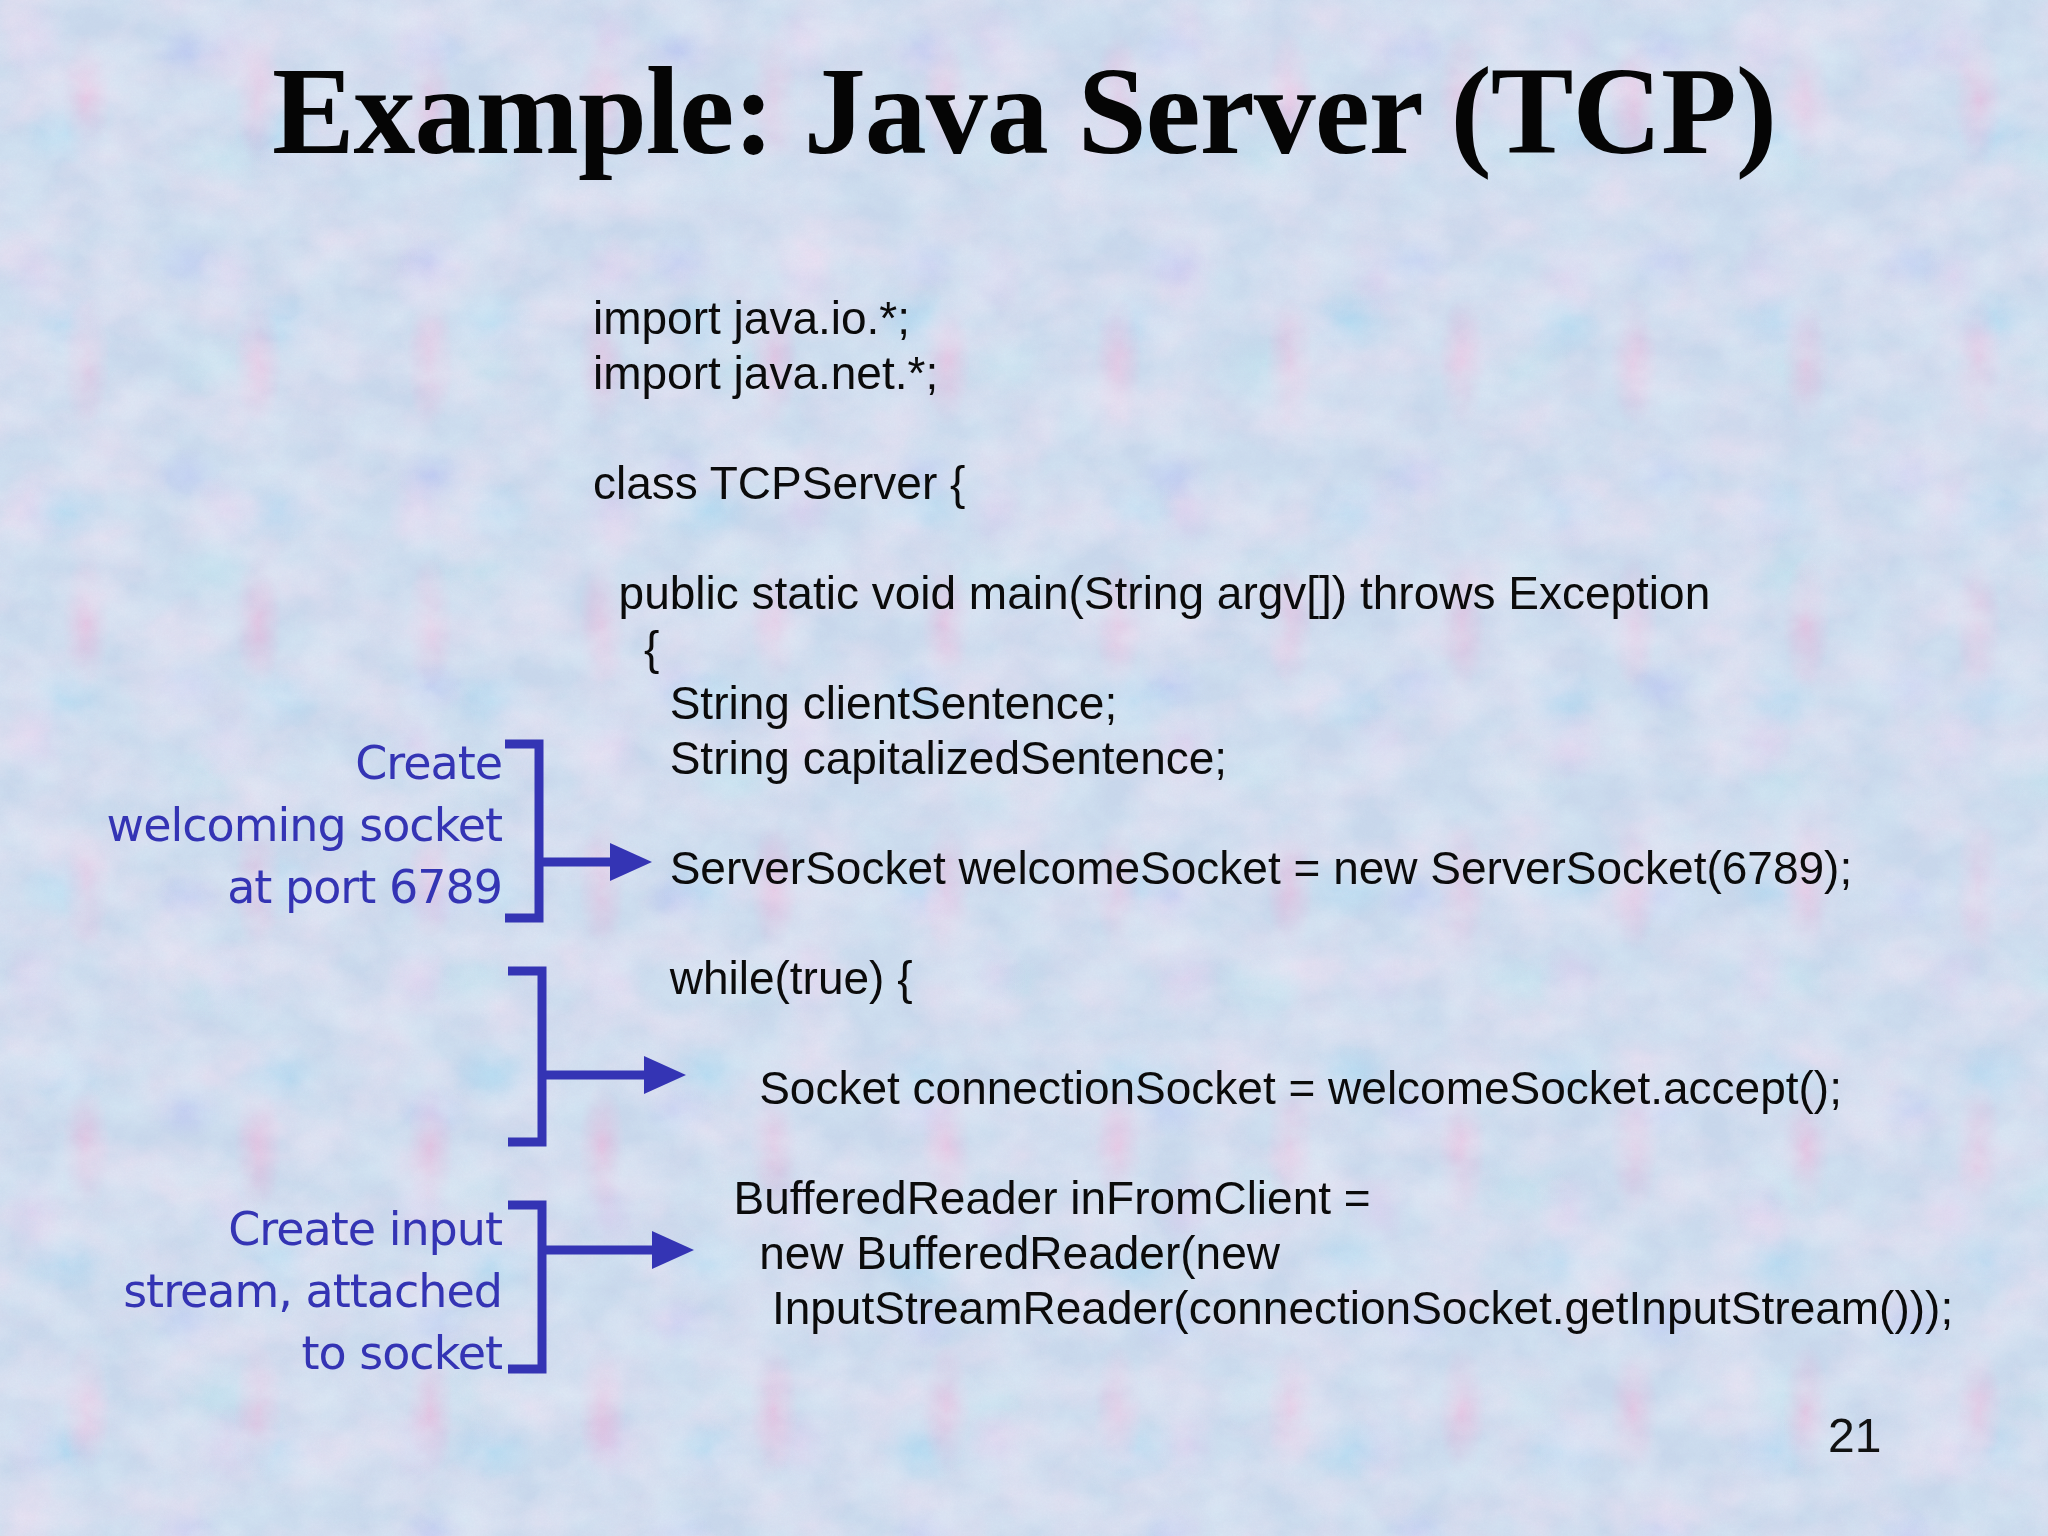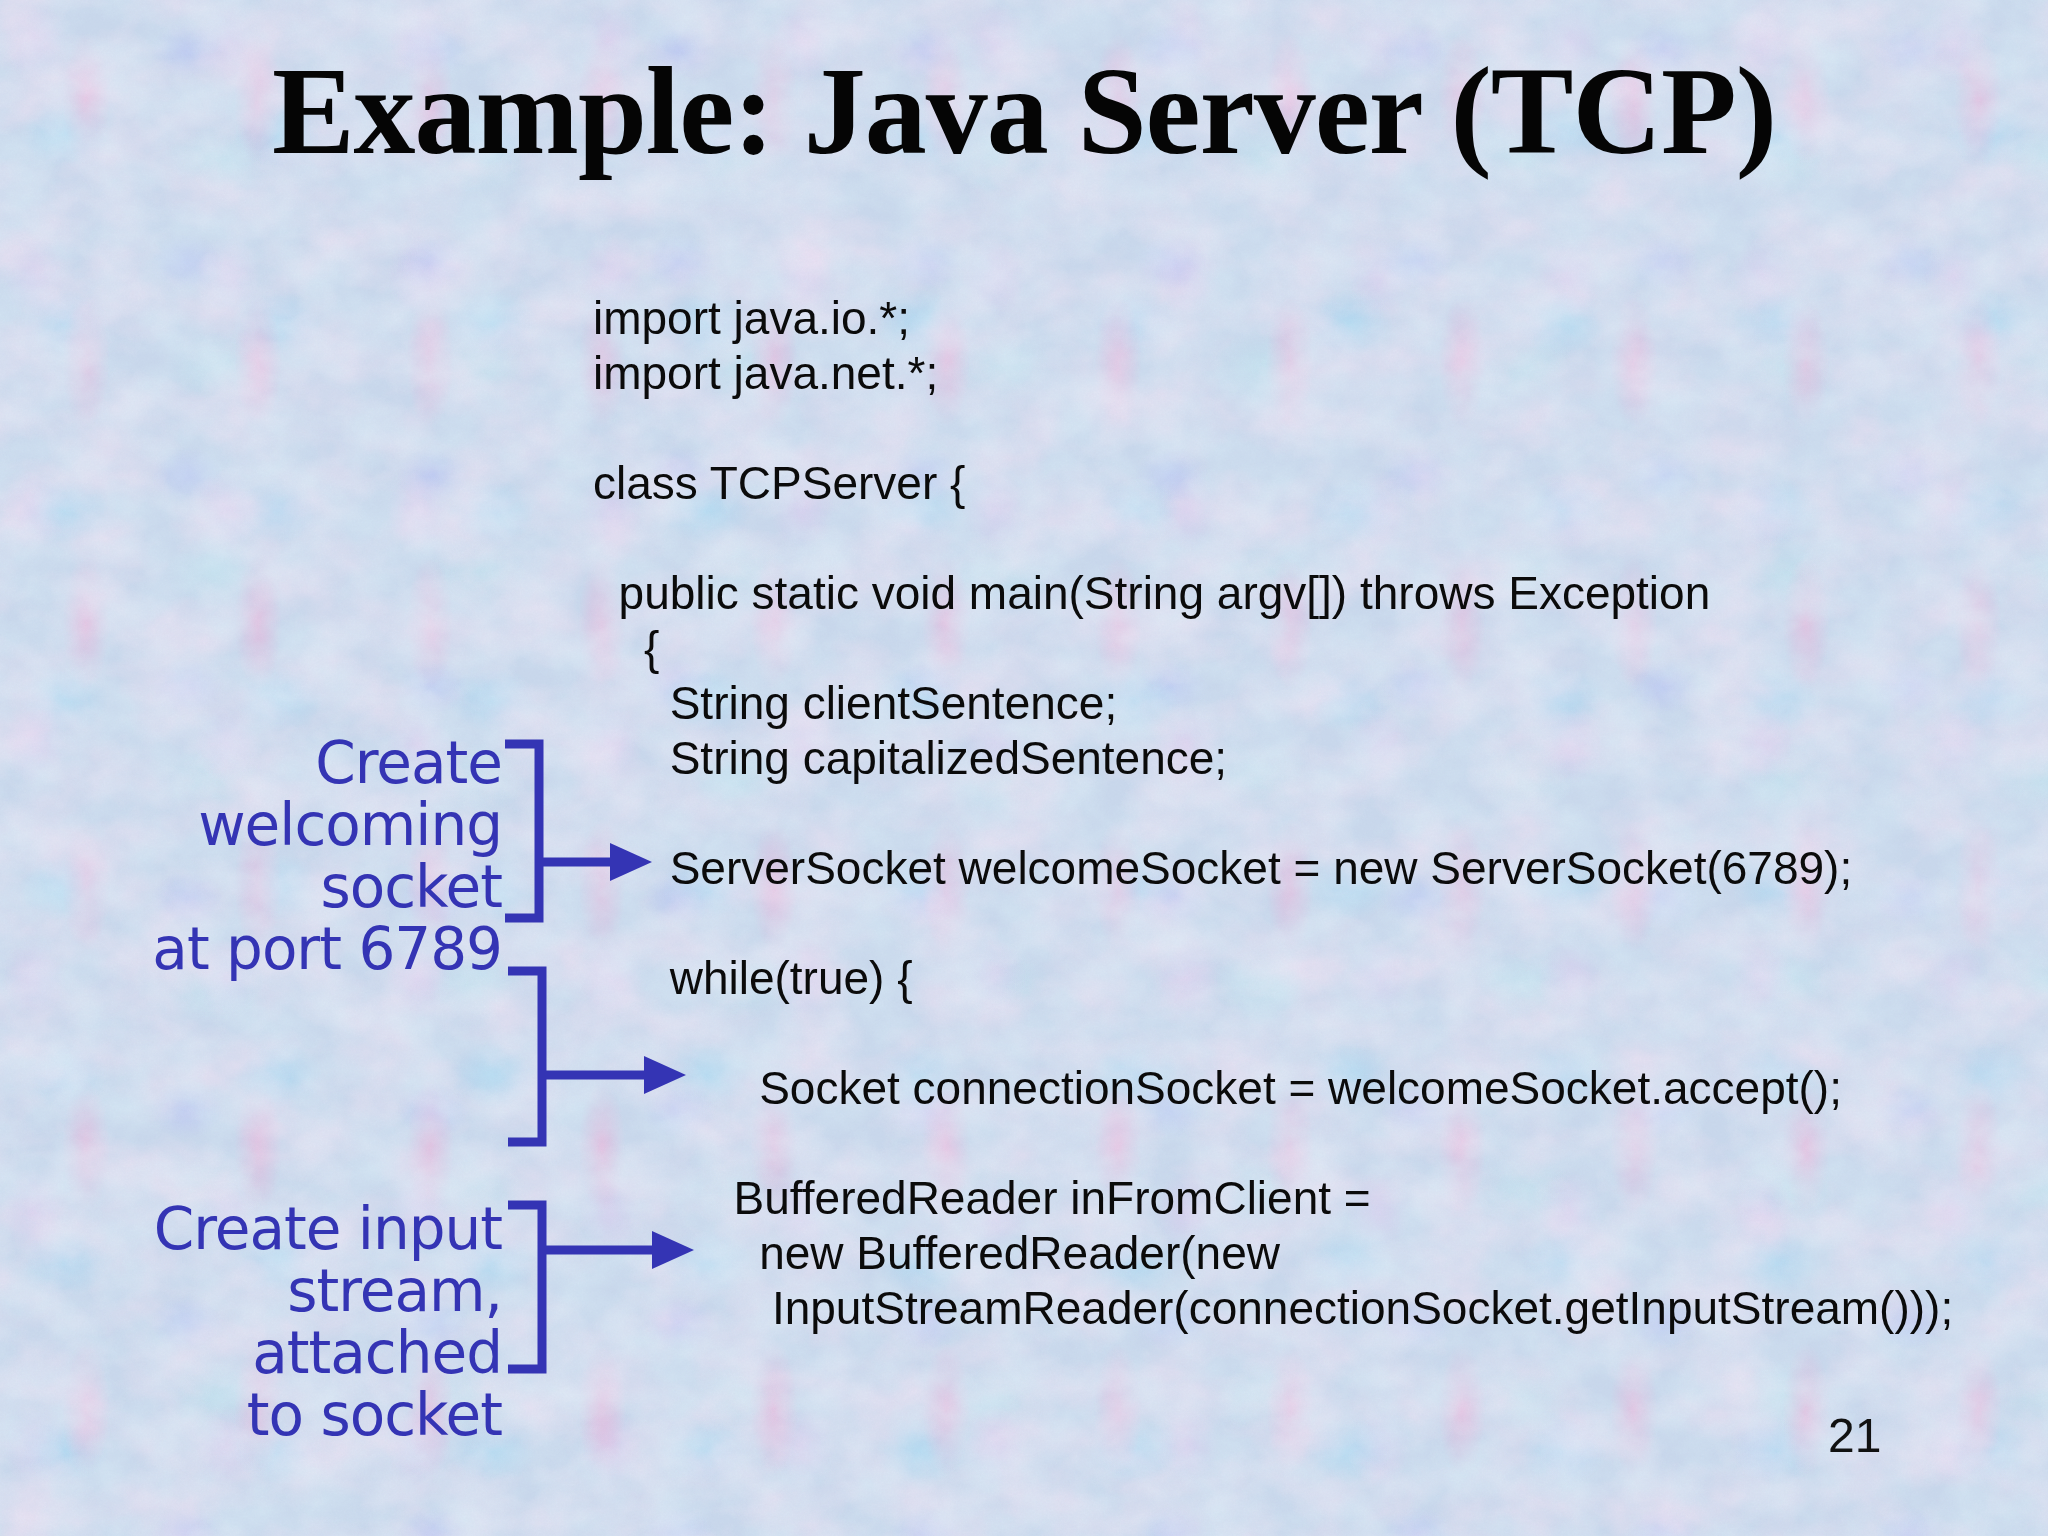--- a/index.html
+++ b/index.html
@@ -45,21 +45,21 @@
     line-height: 55px;
     white-space: pre;
     color: #0b0b0b;
   }
 
   .annotation {
     width: 462px;
     text-align: right;
     white-space: pre-line;
     font-family: "DejaVu Sans", sans-serif;
-    font-size: 58px;
+    font-size: 46px;
     line-height: 62px;
     letter-spacing: -1px;
     color: var(--accent, #3434b4);
   }
   .annotation-1 { left: 40px; top: 732px; }
   .annotation-2 { left: 40px; top: 961px; }
   .annotation-3 { left: 40px; top: 1198px; }
 
   .callout-overlay {
     position: absolute; left: 0; top: 0; z-index: 2;

